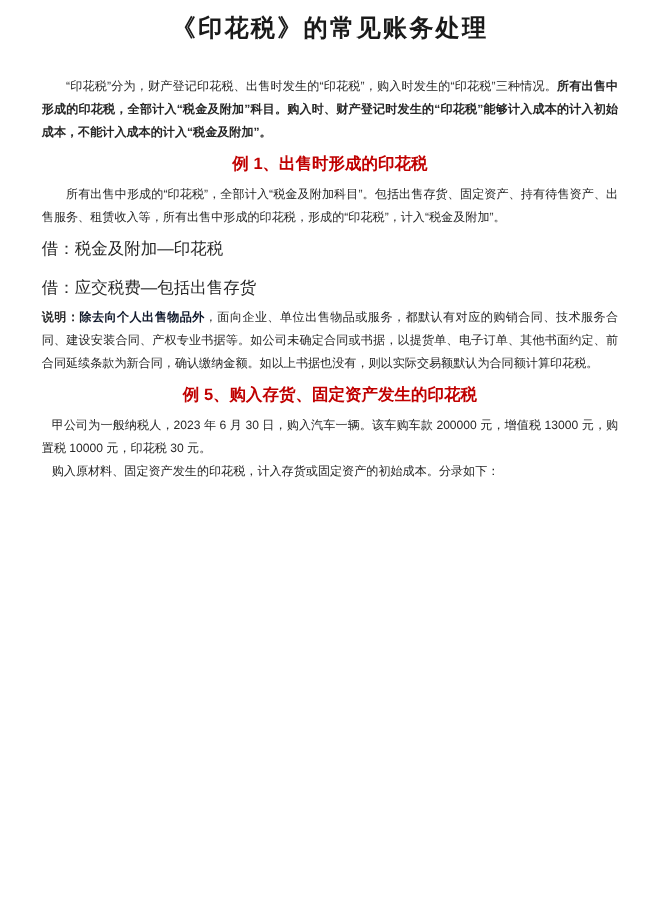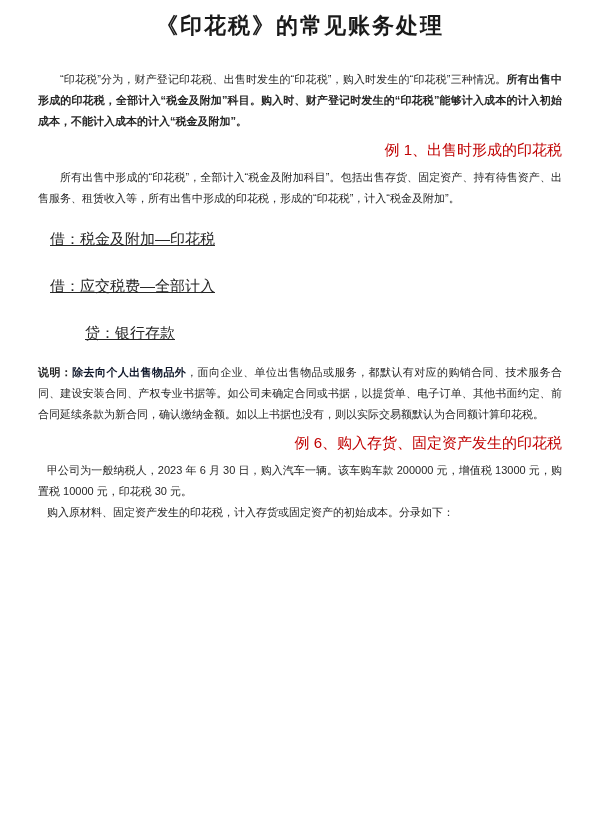--- a/index.html
+++ b/index.html
@@ -31,31 +31,30 @@
     text-align: justify;
   }
   .indent2 { text-indent: 2em; }
   .indent-sm { text-indent: 9px; }
   .nowrap { white-space: nowrap; text-align: left; }
   .bold { font-weight: bold; }
   .red-heading {
     margin: 0;
     font-size: 15px;
     line-height: 35px;
-    font-weight: normal;
+    font-weight: bold;
     color: #c00000;
-    text-align: right;
+    text-align: center;
   }
   .red-inline { color: #0f172a; font-weight: bold; }
   .entry {
-    margin: 12px;
+    margin: 0;
     font-size: 15px;
     line-height: 35px;
     text-align: left;
-    text-decoration: underline;
   }
   .entry.credit { padding-left: 35px; }
   .watermark {
     position: absolute;
     top: 791px;
     right: 24px;
     font-size: 16px;
     letter-spacing: 1px;
     color: #737373;
   }
@@ -68,26 +67,25 @@
 
   <div class="content">
 
     <p class="para indent2"><span>“印花税”分为，财产登记印花税、出售时发生的“印花税”，购入时发生的“印花税”三种情况。</span><span class="bold">所有出售中形成的印花税，全部计入“税金及附加”科目。购入时、财产登记时发生的“印花税”能够计入成本的计入初始成本，不能计入成本的计入“税金及附加”。</span></p>
 
     <p class="red-heading">例 1、出售时形成的印花税</p>
 
     <p class="para indent2">所有出售中形成的“印花税”，全部计入“税金及附加科目”。包括出售存货、固定资产、持有待售资产、出售服务、租赁收入等，所有出售中形成的印花税，形成的“印花税”，计入“税金及附加”。</p>
 
     <p class="entry">借：税金及附加—印花税</p>
-    <p class="entry">借：应交税费—全部计入</p>
-    <p class="entry credit">贷：银行存款</p>
+    <p class="entry">借：应交税费—包括出售存货</p>
 
     <p class="para"><span class="bold">说明：</span><span class="red-inline">除去向个人出售物品外</span><span>，面向企业、单位出售物品或服务，都默认有对应的购销合同、技术服务合同、建设安装合同、产权专业书据等。如公司未确定合同或书据，以提货单、电子订单、其他书面约定、前合同延续条款为新合同，确认缴纳金额。如以上书据也没有，则以实际交易额默认为合同额计算印花税。</span></p>
 
-    <p class="red-heading">例 6、购入存货、固定资产发生的印花税</p>
+    <p class="red-heading">例 5、购入存货、固定资产发生的印花税</p>
 
     <p class="para indent-sm">甲公司为一般纳税人，2023 年 6 月 30 日，购入汽车一辆。该车购车款 200000 元，增值税 13000 元，购置税 10000 元，印花税 30 元。</p>
 
     <p class="para indent-sm nowrap">购入原材料、固定资产发生的印花税，计入存货或固定资产的初始成本。分录如下：</p>
 
   </div>
 
   <div class="watermark">知乎 @会计爱问</div>
 </div>
 

